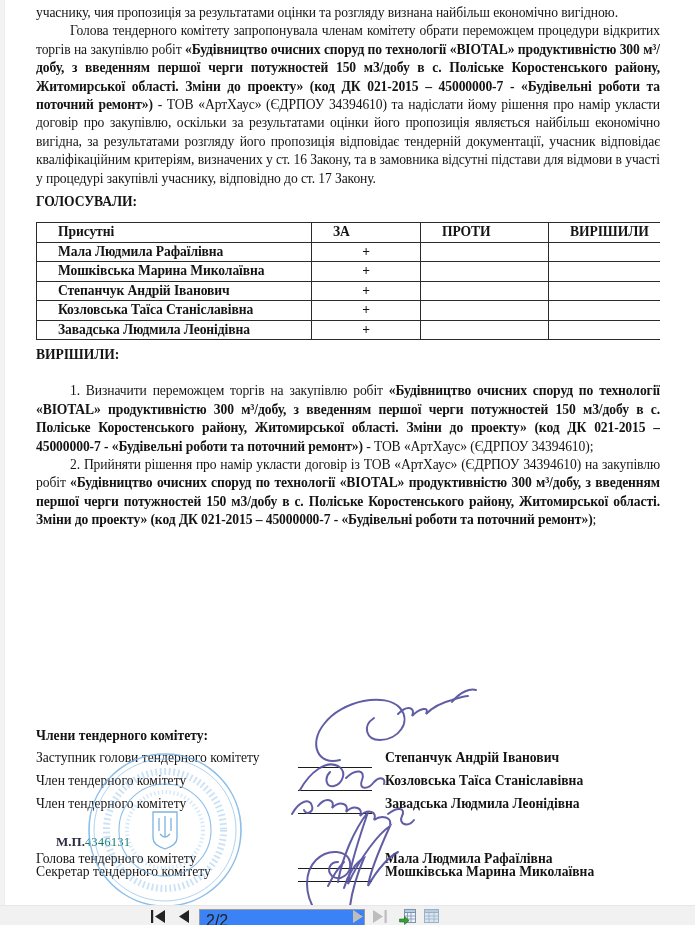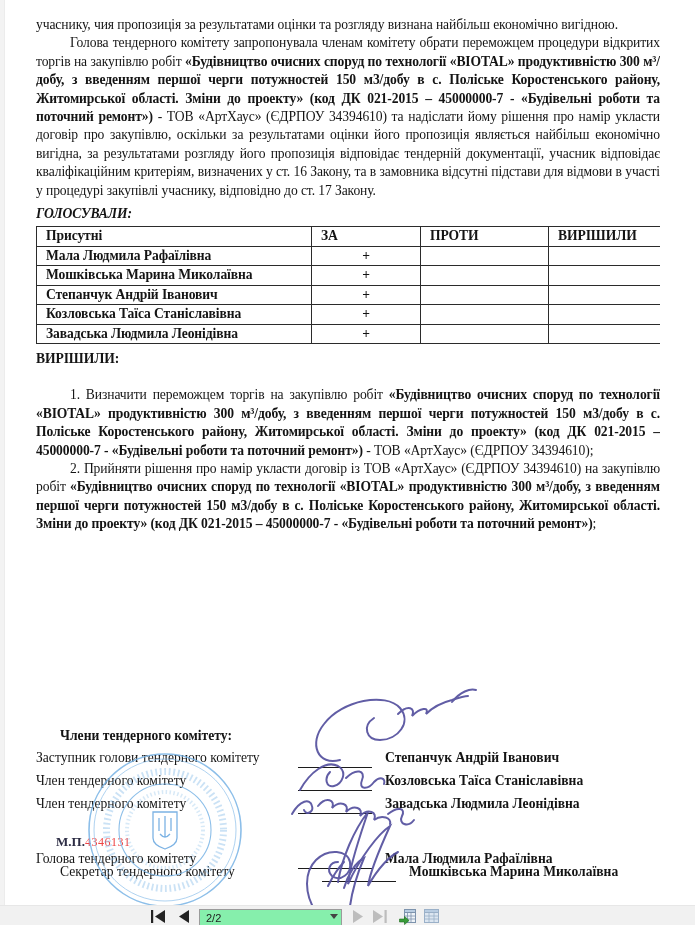--- a/index.html
+++ b/index.html
@@ -1,57 +1,57 @@
 <!DOCTYPE html>
 <html><head>
 <meta charset="utf-8">
 <style>
   * { box-sizing:border-box; margin:0; padding:0; }
   html,body { width:695px; height:925px; overflow:hidden; background:#fff; }
   body { position:relative; font-family:"Liberation Serif","DejaVu Serif",serif; color:#141414; }
 
   .gutter { position:absolute; left:0; top:0; width:5px; height:905px; background:#f3f3f3; border-right:1px solid #ececec; }
 
-  .flow { position:absolute; left:36px; top:16px; width:624px; height:719px; overflow:hidden;
+  .flow { position:absolute; left:36px; top:4px; width:624px; height:719px; overflow:hidden;
           font-size:13.6px; line-height:18.4px; text-align:justify; letter-spacing:-0.1px; }
   .para { text-indent:34px; }
   .paras p:first-of-type { text-indent:0; }
   .b { font-weight:700; }
   .sec-head { font-weight:700; text-indent:0; }
-  .vote-head { margin:5px 0 3px;font-style:italic; }
+  .vote-head { margin:5px 0 11px; }
   .dec-head { margin:2px 0 18px; }
 
   table.vote { border-collapse:collapse; width:624px; margin:1px 0 6px; table-layout:fixed; }
-  .vote th,.vote td { border:1.4px solid #2b2b2b; height:18px; padding:0 9px; font-size:13.6px; overflow:hidden; white-space:nowrap; }
+  .vote th,.vote td { border:1.4px solid #2b2b2b; height:18px; padding:0 21px; font-size:13.6px; overflow:hidden; white-space:nowrap; }
   .vote th { font-weight:700; }
   .vote th.name-col { text-align:left; }
   .vote td { font-weight:700; }
   .vote td.c { text-align:center; }
 
   .sig { position:absolute; left:36px; top:724px; width:624px; height:201px; font-size:13.6px; }
-  .sig-head { position:absolute; top:4px; left:0; font-weight:700;margin-left:24px; }
+  .sig-head { position:absolute; top:4px; left:0; font-weight:700; }
   .sig-row { position:absolute; left:0; width:624px; height:22px; }
   .sig-row .role  { position:absolute; left:0;   top:0; font-weight:400; white-space:nowrap; }
   .sig-row .sline { position:absolute; left:262px; top:17px; width:74px; border-bottom:1.3px solid #1c1c1c; }
   .sig-row .sname { position:absolute; left:349px; top:0; font-weight:700; white-space:nowrap; }
   .sig-rows div.sig-row:nth-of-type(1){ top:26px; }
   .sig-rows div.sig-row:nth-of-type(2){ top:49px; }
   .sig-rows div.sig-row:nth-of-type(3){ top:72px; }
   .sig-rows div.sig-row:nth-of-type(4){ top:95px;margin-top:32px; }
-  .sig-rows div.sig-row:nth-of-type(5){ top:140px;margin-left:24px; }
+  .sig-rows div.sig-row:nth-of-type(5){ top:140px; }
   .mp { position:absolute; left:20px; top:110px; font-weight:700; font-size:13px; color:#2c2c44; }
-  .mp .num { font-weight:400; font-size:12px; color:#ef4444; letter-spacing:.5px; }
+  .mp .num { font-weight:400; font-size:12px; color:#0f766e; letter-spacing:.5px; }
 
   .overlay { position:absolute; left:0; top:0; width:695px; height:925px; pointer-events:none; z-index:5; }
 
   .toolbar { position:absolute; left:0; top:905px; width:695px; height:20px; background:#f1f1f1;
              border-top:1px solid #e7e7e7; font-family:"Liberation Sans","DejaVu Sans",sans-serif; z-index:6; }
   .tbtn { position:absolute; top:4px; cursor:pointer; line-height:0; }
-  .pagebox { position:absolute; left:199px; top:3px; width:143px; height:17px; background:#86efac;
-             border:1px solid #9b9b9b; font-size:11px; color:#222; cursor:text; }
+  .pagebox { position:absolute; left:199px; top:3px; width:166px; height:17px; background:#3b82f6;
+             border:1px solid #9b9b9b; font-size:16px; color:#222; cursor:text; }
   .pagebox .val { position:absolute; left:6px; top:2px; }
   .pagebox .caret { position:absolute; right:3px; top:4px; width:0; height:0;
                     border-left:4px solid transparent; border-right:4px solid transparent; border-top:5px solid #444; }
 </style>
 </head>
 <body>
 
 <div class="gutter"></div>
 
 <div class="flow">

